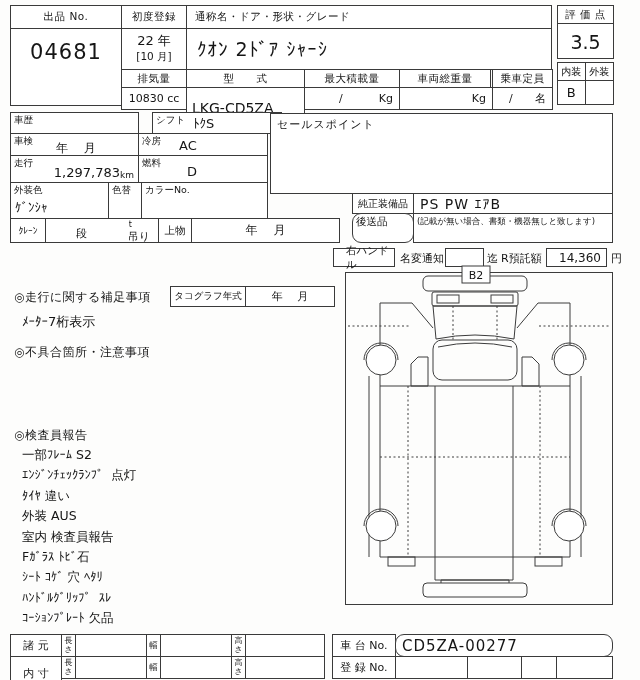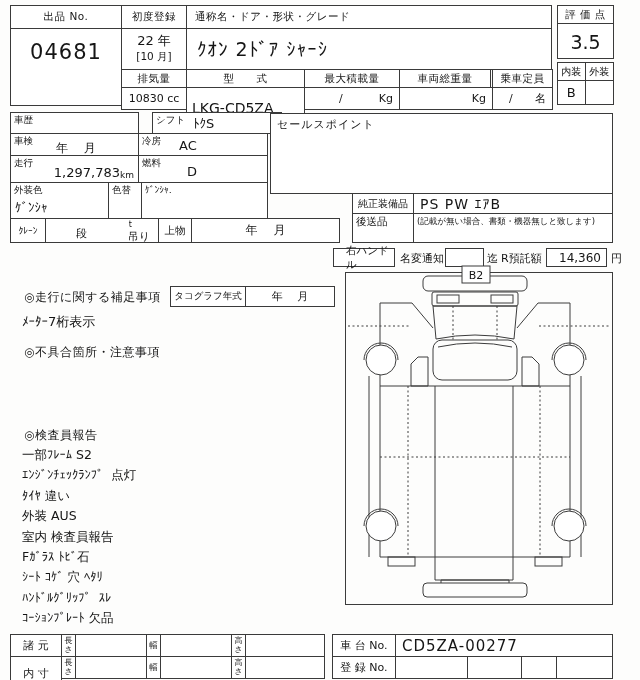--- a/index.html
+++ b/index.html
@@ -5,21 +5,21 @@
   html,body{margin:0;padding:0;background:#ffffff;}
   #sheet{position:relative;width:640px;height:680px;background:#fdfdfc;
          font-family:"DejaVu Sans",sans-serif;color:#151515;overflow:hidden;}
   .abs{position:absolute;box-sizing:border-box;}
   .bx{border:1px solid #3a3a3a;background:#fff;}
   .ctr{display:flex;align-items:center;justify-content:center;}
   .hdr{font-size:10.5px;letter-spacing:.5px;}
   .sm{font-size:10px;}
   .corner{position:absolute;top:1px;left:3px;font-size:9.5px;}
   .stack{display:inline-block;width:10px;font-size:8px;line-height:8.5px;word-break:break-all;text-align:center;}
-  .note-title{font-size:12px;letter-spacing:.5px;margin-left:10px;}
+  .note-title{font-size:12px;letter-spacing:.5px;}
   .insp-item{font-size:12.5px;line-height:20.4px;white-space:pre;}
   svg .ln{stroke:#3c3c3c;stroke-width:1;fill:none;}
   svg .dt{stroke:#3c3c3c;stroke-width:1;fill:none;stroke-dasharray:2 2.5;}
   svg .wh{stroke:#3c3c3c;stroke-width:1;fill:#fff;}
 </style>
 </head>
 <body>
 
 <div id="sheet">
 
@@ -122,21 +122,21 @@
   </div>
 
   <div class="abs bx" style="left:10px;top:182px;width:99px;height:37px;">
     <span class="corner">外装色</span>
     <span style="position:absolute;left:4px;bottom:3px;font-size:13px;">ｹﾞﾝｼｬ</span>
   </div>
   <div class="abs bx" style="left:108px;top:182px;width:34px;height:37px;">
       <span class="corner">色替</span>
     </div>
   <div class="abs bx" style="left:141px;top:182px;width:127px;height:37px;">
-      <span class="corner">ｹﾞﾝｼｬ.</span>
+      <span class="corner">カラーNo.</span>
     </div>
 
   <div class="abs bx ctr" style="left:10px;top:218px;width:36px;height:25px;font-size:9.5px;">
       <span>ｸﾚｰﾝ</span>
     </div>
   <div class="abs bx" style="left:45px;top:218px;width:114px;height:25px;">
     <span style="position:absolute;left:30px;top:7px;font-size:11px;">段</span>
     <span style="position:absolute;right:26px;top:1px;font-size:8px;">t</span>
     <span style="position:absolute;right:8px;top:10px;font-size:11px;">吊り</span>
   </div>
@@ -149,21 +149,21 @@
 
   <div class="abs bx" style="left:270px;top:113px;width:343px;height:81px;">
     <span style="position:absolute;left:6px;top:3px;font-size:11px;letter-spacing:1px;">セールスポイント</span>
   </div>
   <div class="abs bx ctr" style="left:352px;top:193px;width:62px;height:21px;font-size:10px;">
       <span>純正装備品</span>
     </div>
   <div class="abs bx" style="left:413px;top:193px;width:200px;height:21px;display:flex;align-items:center;padding-left:6px;font-size:14px;letter-spacing:1px;">
       <span>PS PW ｴｱB</span>
     </div>
-  <div class="abs bx" style="left:352px;top:213px;width:62px;height:30px;">
+  <div class="abs bx" style="left:352px;top:213px;width:62px;height:30px;border-radius:9px;">
       <span class="corner" style="font-size:10.5px;">後送品</span>
     </div>
   <div class="abs bx" style="left:413px;top:213px;width:200px;height:30px;">
     <span style="position:absolute;left:3px;top:2px;font-size:8.5px;">(記載が無い場合、書類・機器無しと致します)</span>
   </div>
 
   <div class="abs bx ctr" style="left:333px;top:248px;width:62px;height:19px;font-size:10.5px;padding-left:12px;">
       <span>右ハンドル</span>
     </div>
   <span class="abs" style="left:400px;top:251px;font-size:11px;">名変通知</span>
@@ -268,21 +268,21 @@
     </div>
   <div class="abs bx" style="left:160px;top:656px;width:72px;height:23px;"></div>
   <div class="abs bx ctr" style="left:231px;top:656px;width:15px;height:23px;">
       <span class="stack">高さ</span>
     </div>
   <div class="abs bx" style="left:245px;top:656px;width:80px;height:23px;"></div>
 
   <div class="abs bx ctr" style="left:332px;top:634px;width:64px;height:23px;font-size:11px;">
       <span>車 台 No.</span>
     </div>
-  <div class="abs bx" style="left:395px;top:634px;width:218px;height:23px;display:flex;align-items:center;padding-left:6px;font-size:15px;letter-spacing:1px;">
+  <div class="abs bx" style="left:395px;top:634px;width:218px;height:23px;display:flex;align-items:center;padding-left:6px;font-size:15px;letter-spacing:1px;border-radius:9px;">
       <span>CD5ZA-00277</span>
     </div>
   <div class="abs bx ctr" style="left:332px;top:656px;width:64px;height:23px;font-size:11px;">
       <span>登 録 No.</span>
     </div>
   <div class="abs bx" style="left:395px;top:656px;width:73px;height:23px;"></div>
   <div class="abs bx" style="left:467px;top:656px;width:55px;height:23px;"></div>
   <div class="abs bx" style="left:521px;top:656px;width:36px;height:23px;"></div>
   <div class="abs bx" style="left:556px;top:656px;width:57px;height:23px;"></div>
 

